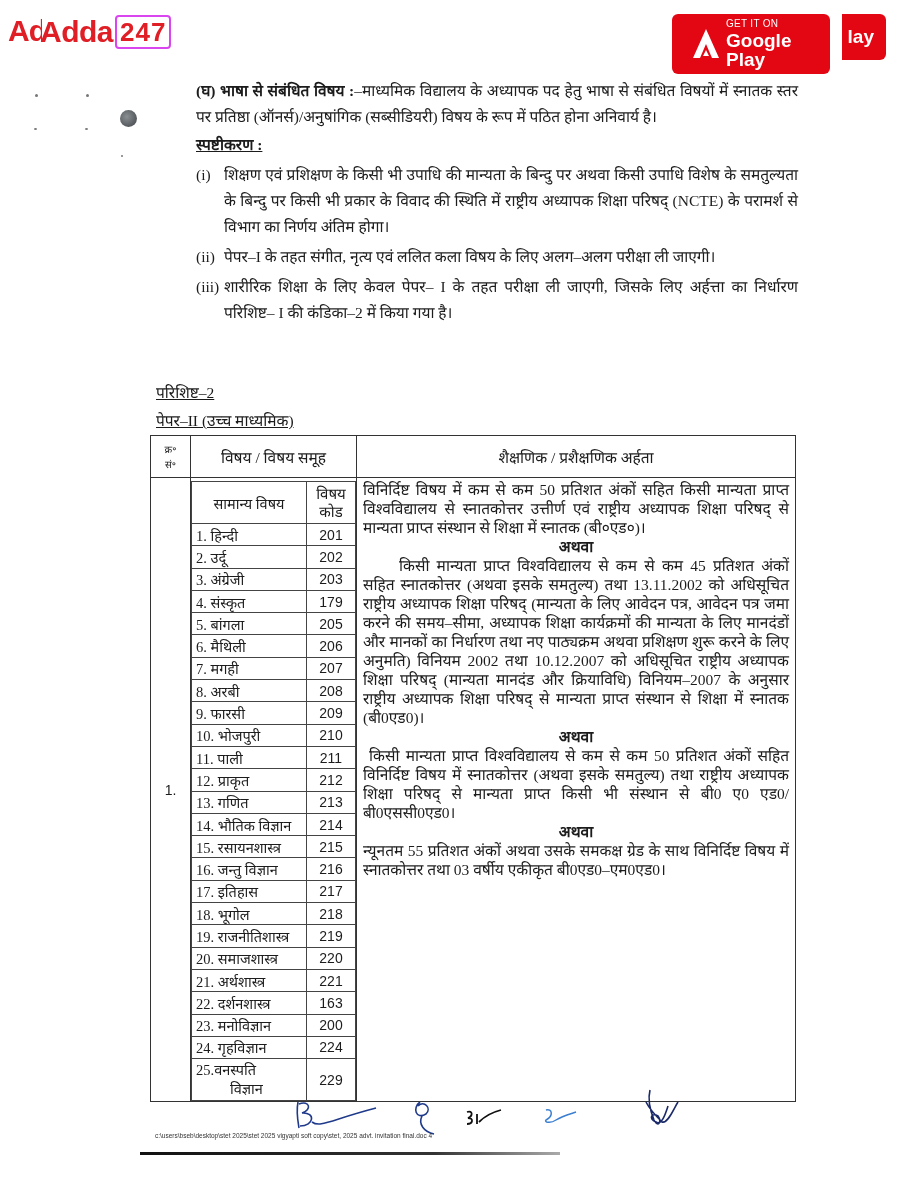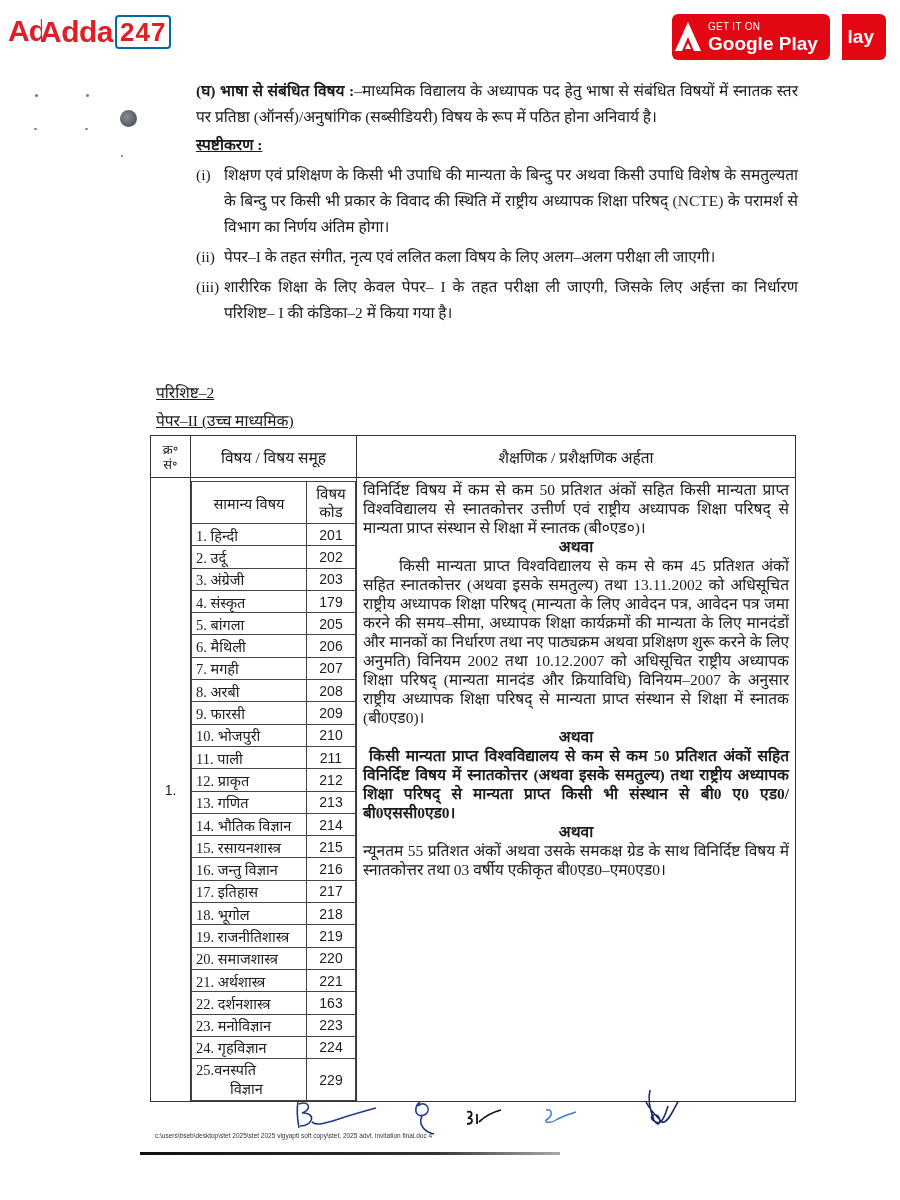--- a/index.html
+++ b/index.html
@@ -4,22 +4,22 @@
 <style>
   * { box-sizing: border-box; margin: 0; padding: 0; }
   html, body { width: 900px; height: 1200px; background: #ffffff; overflow: hidden; }
   body { position: relative; font-family: "DejaVu Sans", "Liberation Sans", sans-serif; color: #1a1a1a; }
 
   
   .brand-bar { position: absolute; left: 0; top: 0; width: 900px; height: 64px; }
   .logo-ghost { position: absolute; left: 8px; top: 14px; font-family: "Liberation Sans", sans-serif; font-weight: bold; font-size: 30px; color: #e01e25; width: 34px; overflow: hidden; white-space: nowrap; letter-spacing: -1px; }
   .logo { position: absolute; left: 40px; top: 14px; display: flex; align-items: center; font-family: "Liberation Sans", sans-serif; font-weight: bold; color: #e01e25; }
   .logo .adda { font-size: 30px; letter-spacing: -0.5px; line-height: 36px; }
-  .logo .num { margin-left: 2px; font-size: 26px; line-height: 30px; border: 2px solid #0369a1; border-radius: 4px; padding: 0 3px; letter-spacing: 1px; }
-  .play-btn { position: absolute; left: 672px; top: 14px; width: 158px; height: 46px; background: #e30613; border-radius: 6px; display: flex; align-items: center; padding-left: 2px; cursor: pointer; }
+  .logo .num { margin-left: 2px; font-size: 26px; line-height: 30px; border: 2px solid #d946ef; border-radius: 4px; padding: 0 3px; letter-spacing: 1px; }
+  .play-btn { position: absolute; left: 672px; top: 14px; width: 158px; height: 60px; background: #e30613; border-radius: 6px; display: flex; align-items: center; padding-left: 20px; cursor: pointer; }
   .play-btn .a-icon { width: 28px; height: 32px; position: relative; }
   .play-btn .a-icon svg { width: 28px; height: 32px; }
   .play-btn .txt { margin-left: 6px; color: #fff; font-family: "Liberation Sans", sans-serif; line-height: 1; }
   .play-btn .small { font-size: 10px; display: block; letter-spacing: 0.3px; }
   .play-btn .big { font-size: 19px; font-weight: bold; display: block; margin-top: 2px; }
   .play-ghost { position: absolute; left: 842px; top: 14px; width: 44px; height: 46px; background: #e30613; border-radius: 0 6px 6px 0; color: #fff; font-family: "Liberation Sans", sans-serif; font-weight: bold; font-size: 19px; display: flex; align-items: center; justify-content: flex-end; padding-right: 12px; overflow: hidden; }
 
   
   .dot { position: absolute; background: #777; border-radius: 50%; }
   .hole { position: absolute; left: 120px; top: 110px; width: 17px; height: 17px; border-radius: 50%; background: radial-gradient(circle at 40% 40%, #8a8f94, #3e4246); }
@@ -35,35 +35,35 @@
 
   .center-title { position: absolute; left: 156px; width: 660px; text-align: left; font-family: "Liberation Serif", serif; font-size: 15.5px; text-decoration: underline; }
 
   
   table.main { position: absolute; left: 150px; top: 435px; width: 646px; border-collapse: collapse; font-family: "Liberation Serif", serif; font-size: 15px; color: #1c1c1c; }
   table.main td, table.main th { border: 1.5px solid #333; }
   table.main th { font-weight: normal; height: 42px; font-size: 15.5px; }
   .col-sn { width: 40px; }
   .col-subj { width: 166px; }
   .col-qual { }
-  .sn-head { font-size: 13px; line-height: 15px; }
+  .sn-head { font-size: 10px; line-height: 15px; }
   td.sn { text-align: center; vertical-align: middle; font-family: "Liberation Sans", sans-serif; font-size: 14px; }
   td.subjcell { padding: 3px 0 0 0; vertical-align: top; }
   table.inner { width: 100%; border-collapse: collapse; font-size: 14.5px; }
   table.inner td { border: 1.2px solid #444; height: 22.3px; padding: 0 0 0 4px; }
   table.inner td.code { width: 49px; text-align: center; padding: 0; font-family: "Liberation Sans", sans-serif; font-size: 14px; }
   table.inner .ih td { height: 42px; text-align: center; padding: 0; }
   table.inner .ih td.code { line-height: 18px; font-family: "Liberation Serif", serif; font-size: 15px; }
   table.inner tr.tall td { height: 42px; }
   td.qual { vertical-align: top; padding: 2px 6px 0 6px; font-size: 15.5px; line-height: 19px; }
   td.qual p { text-align: justify; text-align-last: justify; }
   td.qual p.last { text-align-last: left; }
   td.qual .or { text-align: center; font-weight: bold; text-align-last: center; }
   td.qual .indent { text-indent: 36px; }
-  td.qual .indent-s { text-indent: 6px; font-weight: bold; }
+  td.qual .indent-s { text-indent: 6px; }
 
   
   .footer-path { position: absolute; left: 155px; top: 1132px; font-family: "Liberation Sans", sans-serif; font-size: 6.5px; color: #333; }
   .footer-rule { position: absolute; left: 140px; top: 1152px; width: 420px; height: 3px; background: linear-gradient(to right, #111 0%, #333 70%, #aaa 100%); }
   .sig { position: absolute; }
 </style>
 </head>
 <body>
 
 <div class="brand-bar">
@@ -220,21 +220,21 @@
         <tr>
                 <td>21. अर्थशास्त्र</td>
                 <td class="code">221</td>
               </tr>
         <tr>
                 <td>22. दर्शनशास्त्र</td>
                 <td class="code">163</td>
               </tr>
         <tr>
                 <td>23. मनोविज्ञान</td>
-                <td class="code">223</td>
+                <td class="code">200</td>
               </tr>
         <tr>
                 <td>24. गृहविज्ञान</td>
                 <td class="code">224</td>
               </tr>
         <tr class="tall">
           <td style="line-height:19px;">
             <div>25.वनस्पति</div>
             <div style="padding-left:34px;">विज्ञान</div>
           </td>

